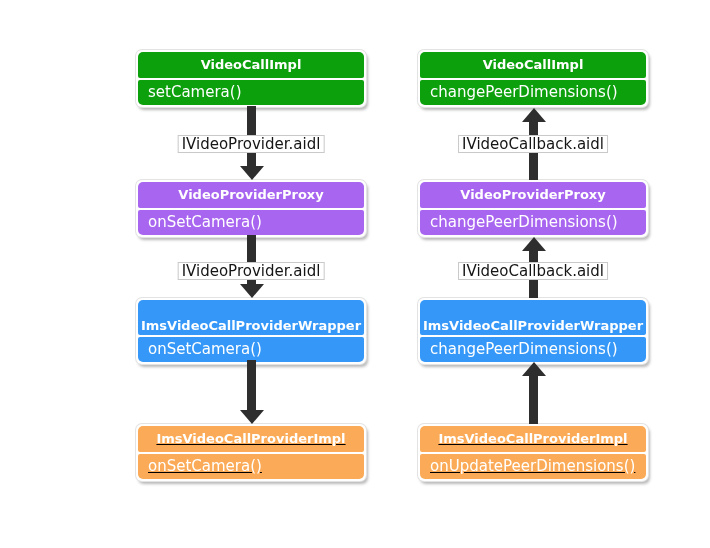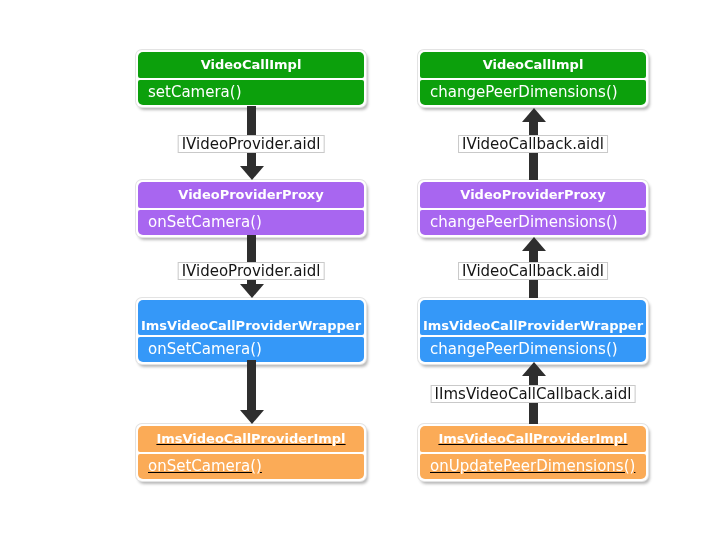--- a/index.html
+++ b/index.html
@@ -93,15 +93,14 @@
 
   <div class="head head-up cx-r" style="top:108px;"></div>
   <div class="bar cx-r" style="top:120px;height:60px;"></div>
   <div class="head head-up cx-r" style="top:237px;"></div>
   <div class="bar cx-r" style="top:249px;height:49px;"></div>
   <div class="head head-up cx-r" style="top:362px;"></div>
   <div class="bar cx-r" style="top:374px;height:50px;"></div>
 
   <div class="iface ix-r" style="top:135px;">IVideoCallback.aidl</div>
   <div class="iface ix-r" style="top:262px;">IVideoCallback.aidl</div>
-  <div class="iface ix-r" style="top:385px;">IImsVideoCallCallback.aidl</div>
 
 </div>
 
 </body></html>

